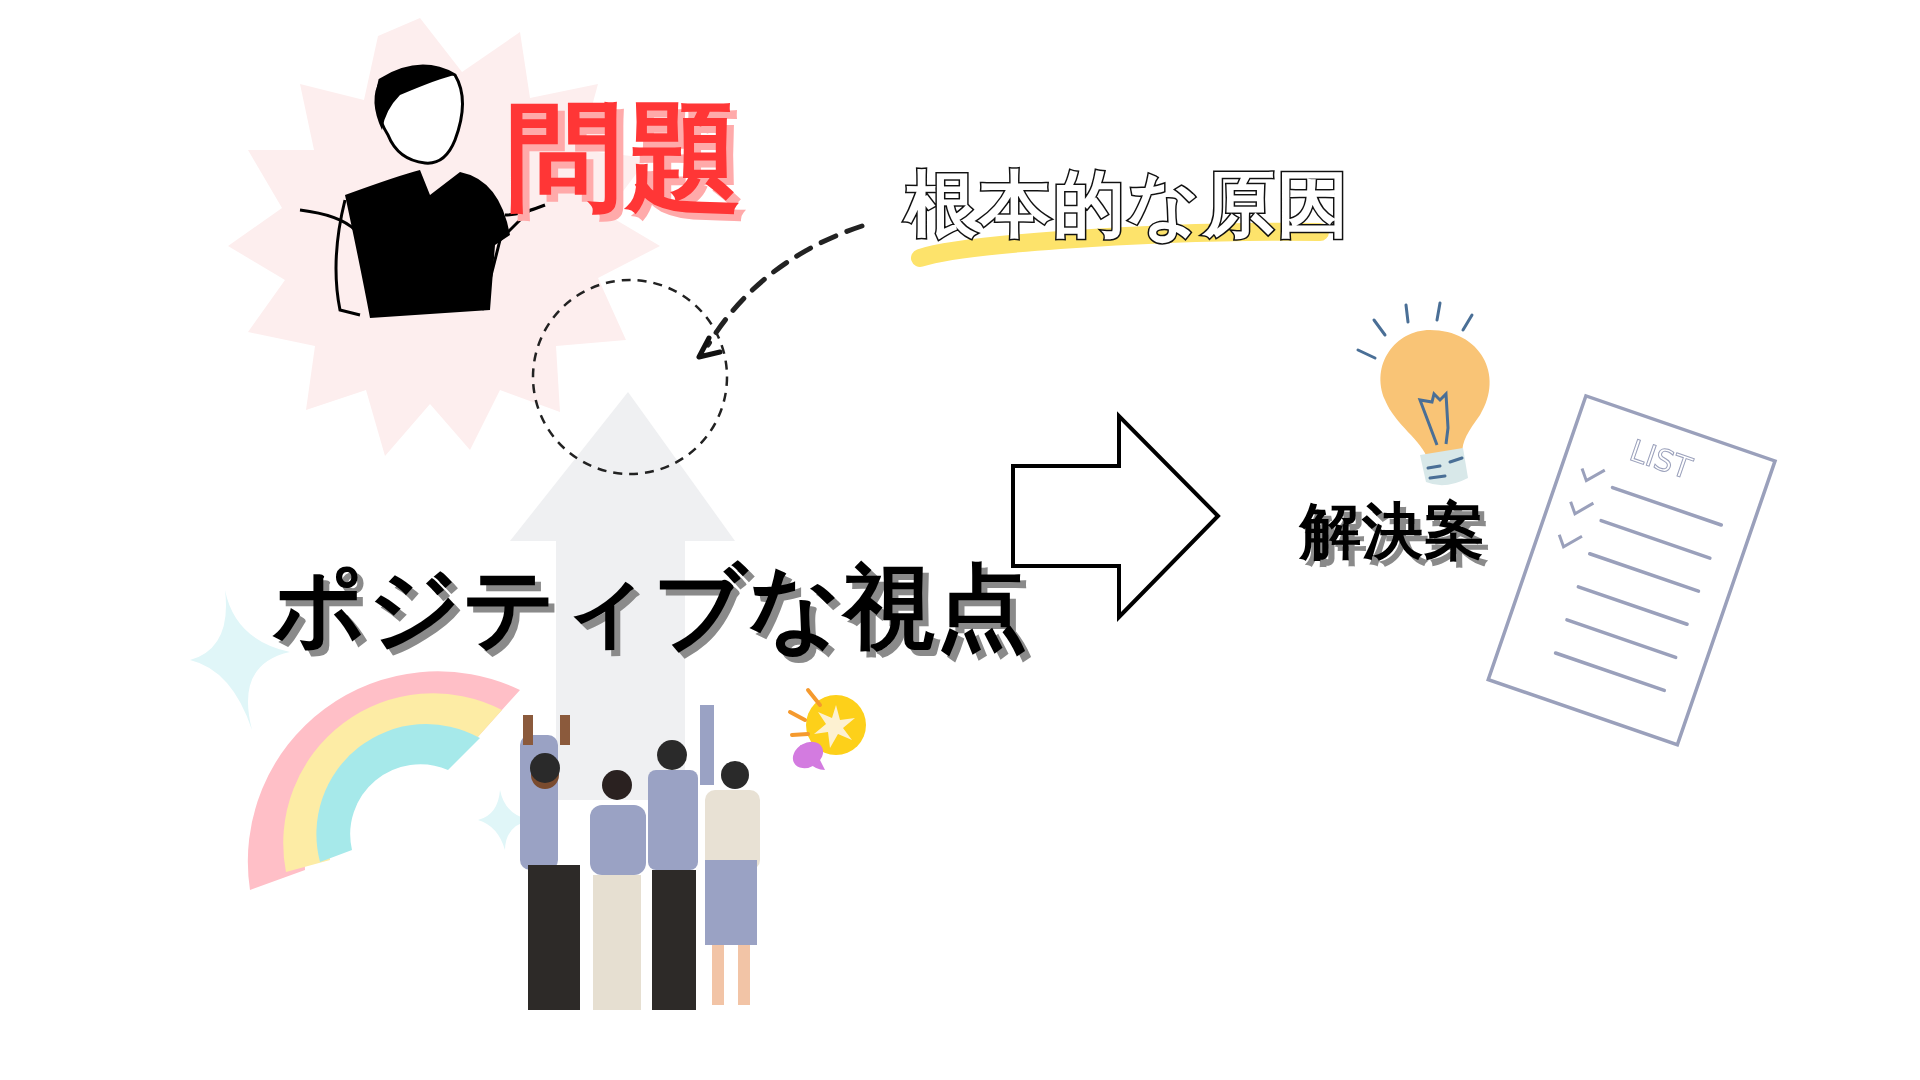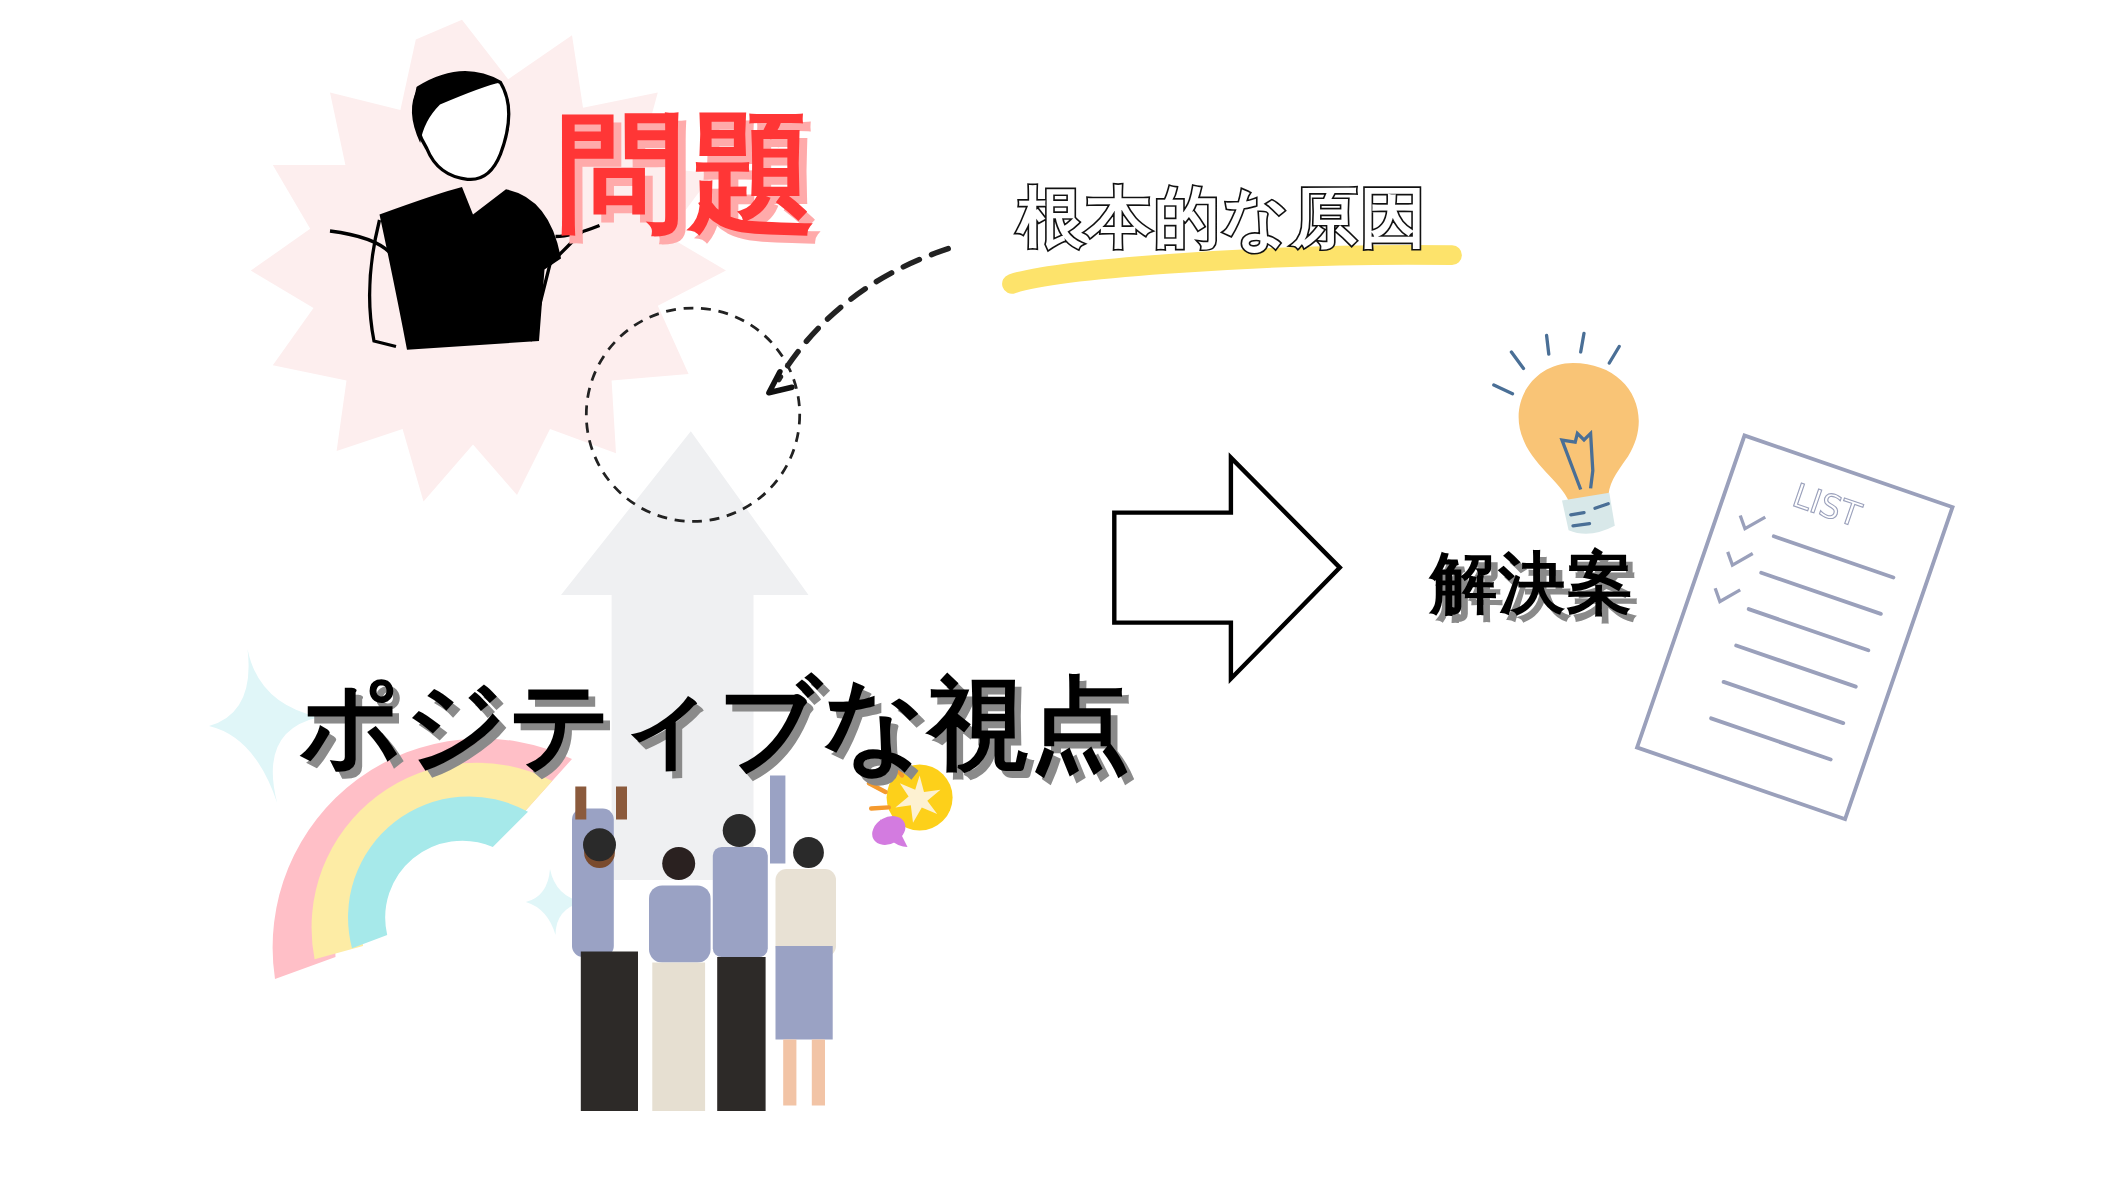--- a/index.html
+++ b/index.html
@@ -2,23 +2,23 @@
 <html><head>
 <meta charset="utf-8">
 <style>
   html, body { margin: 0; padding: 0; }
   body { width: 1920px; height: 1080px; background: #ffffff; position: relative; overflow: hidden;
          font-family: "DejaVu Sans", sans-serif; }
   .bg-svg { position: absolute; left: 0; top: 0; width: 1920px; height: 1080px; }
   .label { position: absolute; font-weight: 900; white-space: nowrap; line-height: 1; }
   .problem-label { left: 505px; top: 98px; font-size: 118px; color: #ff3636;
                    text-shadow: 7px 7px 0 #ffaaaa; letter-spacing: 2px; text-align: center; }
-  .cause-label { left: 905px; top: 168px; font-size: 60px; color: #ffffff; font-weight: 700;
-                 -webkit-text-stroke: 3px #111111; paint-order: stroke fill; letter-spacing: 2px; margin-left: 20px; }
-  .positive-label { left: 272px; top: 613px; font-size: 92px; color: #000000;
+  .cause-label { left: 905px; top: 168px; font-size: 72px; color: #ffffff; font-weight: 700;
+                 -webkit-text-stroke: 3px #111111; paint-order: stroke fill; letter-spacing: 2px; }
+  .positive-label { left: 272px; top: 562px; font-size: 92px; color: #000000;
                     text-shadow: 6px 6px 0 #8a8a8a; letter-spacing: 1px; }
   .solution-label { left: 1300px; top: 500px; font-size: 61px; color: #000000;
                     text-shadow: 6px 6px 0 #8a8a8a; letter-spacing: 1px; }
   .doc-text { font-family: "DejaVu Sans", sans-serif; font-size: 30px; fill: none; }
 </style>
 </head>
 <body>
 
 <svg class="bg-svg" viewBox="0 0 1920 1080">
 

